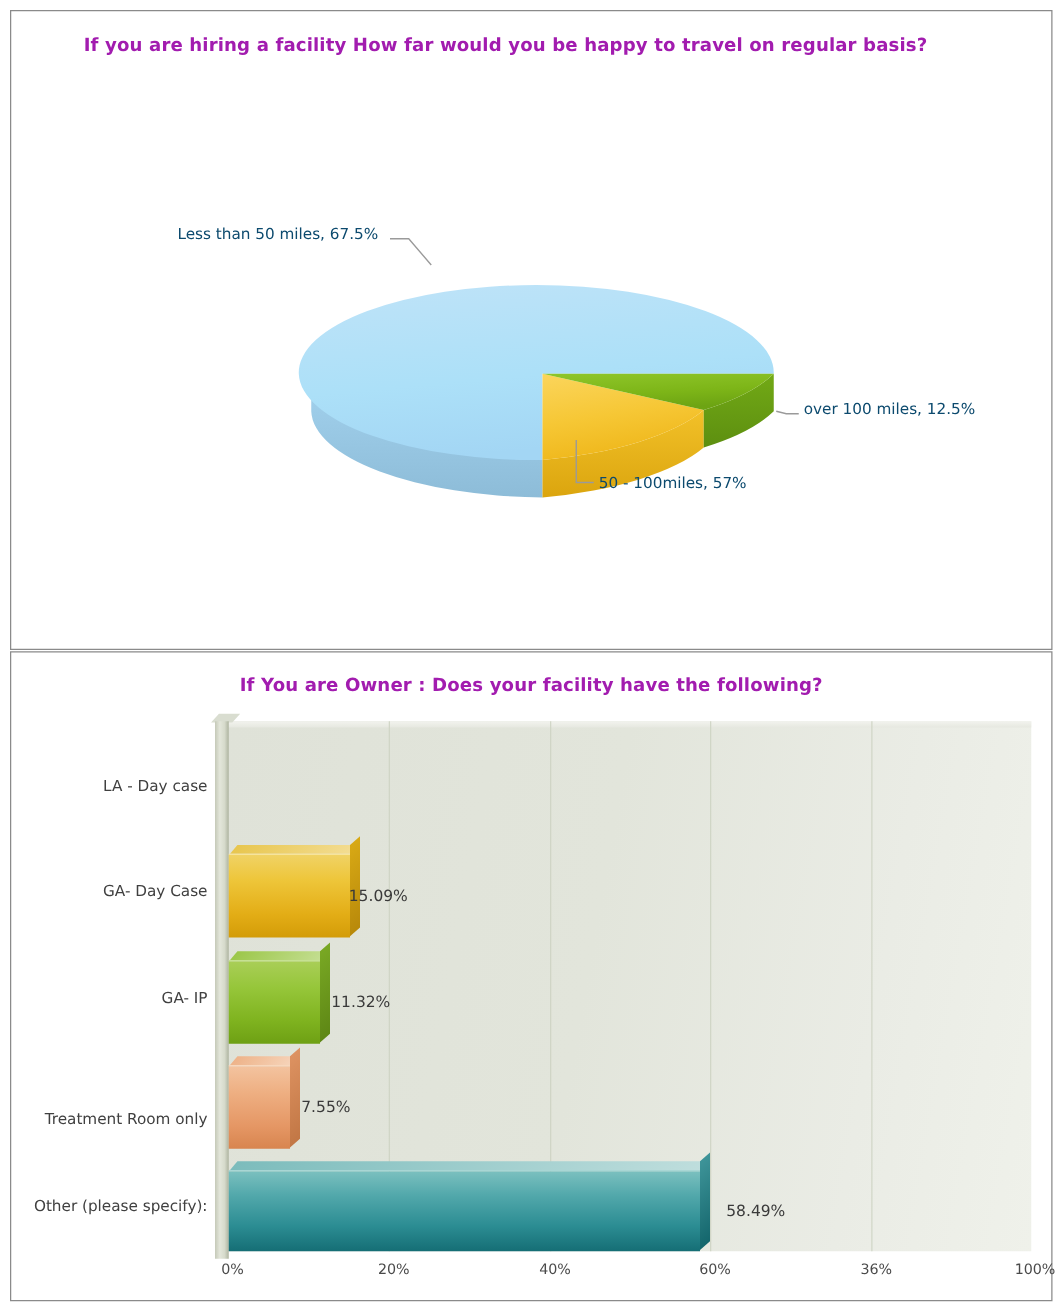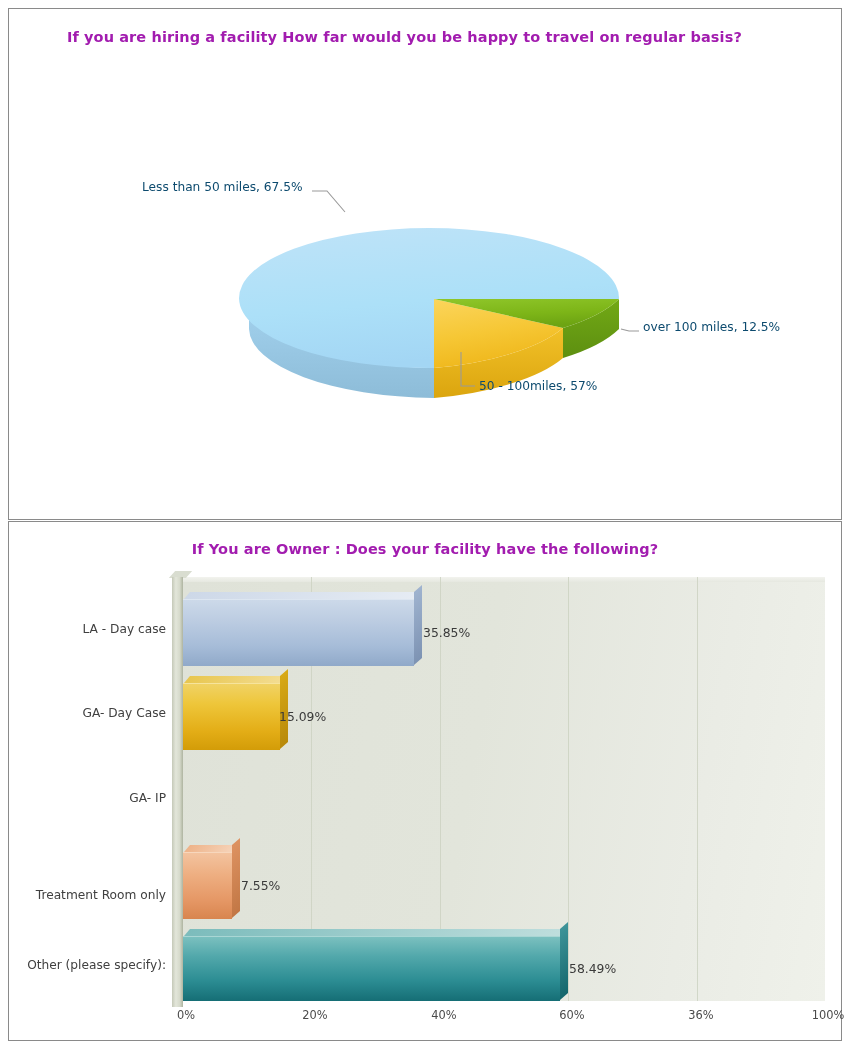--- a/index.html
+++ b/index.html
@@ -149,59 +149,59 @@
     <div class="plot-bg"></div>
     <div class="plot-topedge"></div>
     <div class="y-wall-top"></div>
     <div class="y-wall"></div>
 
     <div class="grid-v" style="left:139px;"></div>
     <div class="grid-v" style="left:268px;"></div>
     <div class="grid-v" style="left:396px;"></div>
     <div class="grid-v" style="left:525px;"></div>
 
-    <div class="bar-row" style="top:22px;height:66px;width:231px;">
-      <div class="bar3d" style="width:231px;">
-        <div class="bar-top" style="width:231px;background:linear-gradient(90deg,#cdd8e8,#e6ecf4);"></div>
-        <div class="bar-side" style="left:231px;background:linear-gradient(180deg,#9fb3cf,#7d93b3);"></div>
-        <div class="bar-face" style="background:linear-gradient(180deg,#ccd9e9 0%,#bdcde2 30%,#a6bcd8 70%,#90a9c9 100%);
-                    border-top:1px solid #dde6f1;"></div>
-      </div>
-      <div class="bar-val" style="left:240px;">35.85%</div>
-    </div>
 
     <div class="bar-row" style="top:106px;height:66px;width:97px;">
       <div class="bar3d" style="width:97px;">
         <div class="bar-top" style="width:97px;background:linear-gradient(90deg,#e8c64e,#f3dd93);"></div>
         <div class="bar-side" style="left:97px;background:linear-gradient(180deg,#d8a915,#b8890a);"></div>
         <div class="bar-face" style="background:linear-gradient(180deg,#f0d265 0%,#eec63a 30%,#e3ad16 72%,#d39c08 100%);
                     border-top:1px solid #f6e49c;"></div>
       </div>
       <div class="bar-val" style="left:96px;">15.09%</div>
     </div>
 
+    <div class="bar-row" style="top:191px;height:66px;width:73px;">
+      <div class="bar3d" style="width:73px;">
+        <div class="bar-top" style="width:73px;background:linear-gradient(90deg,#9cc74a,#c4de92);"></div>
+        <div class="bar-side" style="left:73px;background:linear-gradient(180deg,#79a824,#5e8715);"></div>
+        <div class="bar-face" style="background:linear-gradient(180deg,#a9ce57 0%,#96c63a 32%,#7fb31f 72%,#6ea014 100%);
+                    border-top:1px solid #c6e193;"></div>
+      </div>
+      <div class="bar-val" style="left:82px;">11.32%</div>
+    </div>
 
     <div class="bar-row" style="top:275px;height:66px;width:49px;">
       <div class="bar3d" style="width:49px;">
         <div class="bar-top" style="width:49px;background:linear-gradient(90deg,#eeb389,#f6d4ba);"></div>
         <div class="bar-side" style="left:49px;background:linear-gradient(180deg,#dd9261,#c27745);"></div>
         <div class="bar-face" style="background:linear-gradient(180deg,#f3c39f 0%,#eeaf82 32%,#e59765 72%,#d8854f 100%);
                     border-top:1px solid #f7d7bd;"></div>
       </div>
       <div class="bar-val" style="left:58px;">7.55%</div>
     </div>
 
     <div class="bar-row" style="top:359px;height:64px;width:377px;">
       <div class="bar3d" style="width:377px;">
         <div class="bar-top" style="width:377px;background:linear-gradient(90deg,#7cbcbc,#bfdedd);"></div>
         <div class="bar-side" style="left:377px;background:linear-gradient(180deg,#3e9499,#14666c);"></div>
         <div class="bar-face" style="background:linear-gradient(180deg,#7bc0bf 0%,#52a8ab 30%,#2c8d93 68%,#156e75 100%);
                     border-top:1px solid #a9d6d4;"></div>
       </div>
-      <div class="bar-val" style="left:386px;">58.49%</div>
+      <div class="bar-val" style="left:386px;padding-left:12px;">58.49%</div>
     </div>
   </div>
 
   <div class="cat-lbl-holder" style="top:622px;">LA - Day case</div>
   <div class="cat-lbl-holder" style="top:706px;">GA- Day Case</div>
   <div class="cat-lbl-holder" style="top:791px;">GA- IP</div>
   <div class="cat-lbl-holder" style="top:888px;">Treatment Room only</div>
   <div class="cat-lbl-holder" style="top:958px;left:10px;width:156px;">Other (please specify):</div>
 
   <div class="xtick" style="left:186px;">0%</div>

